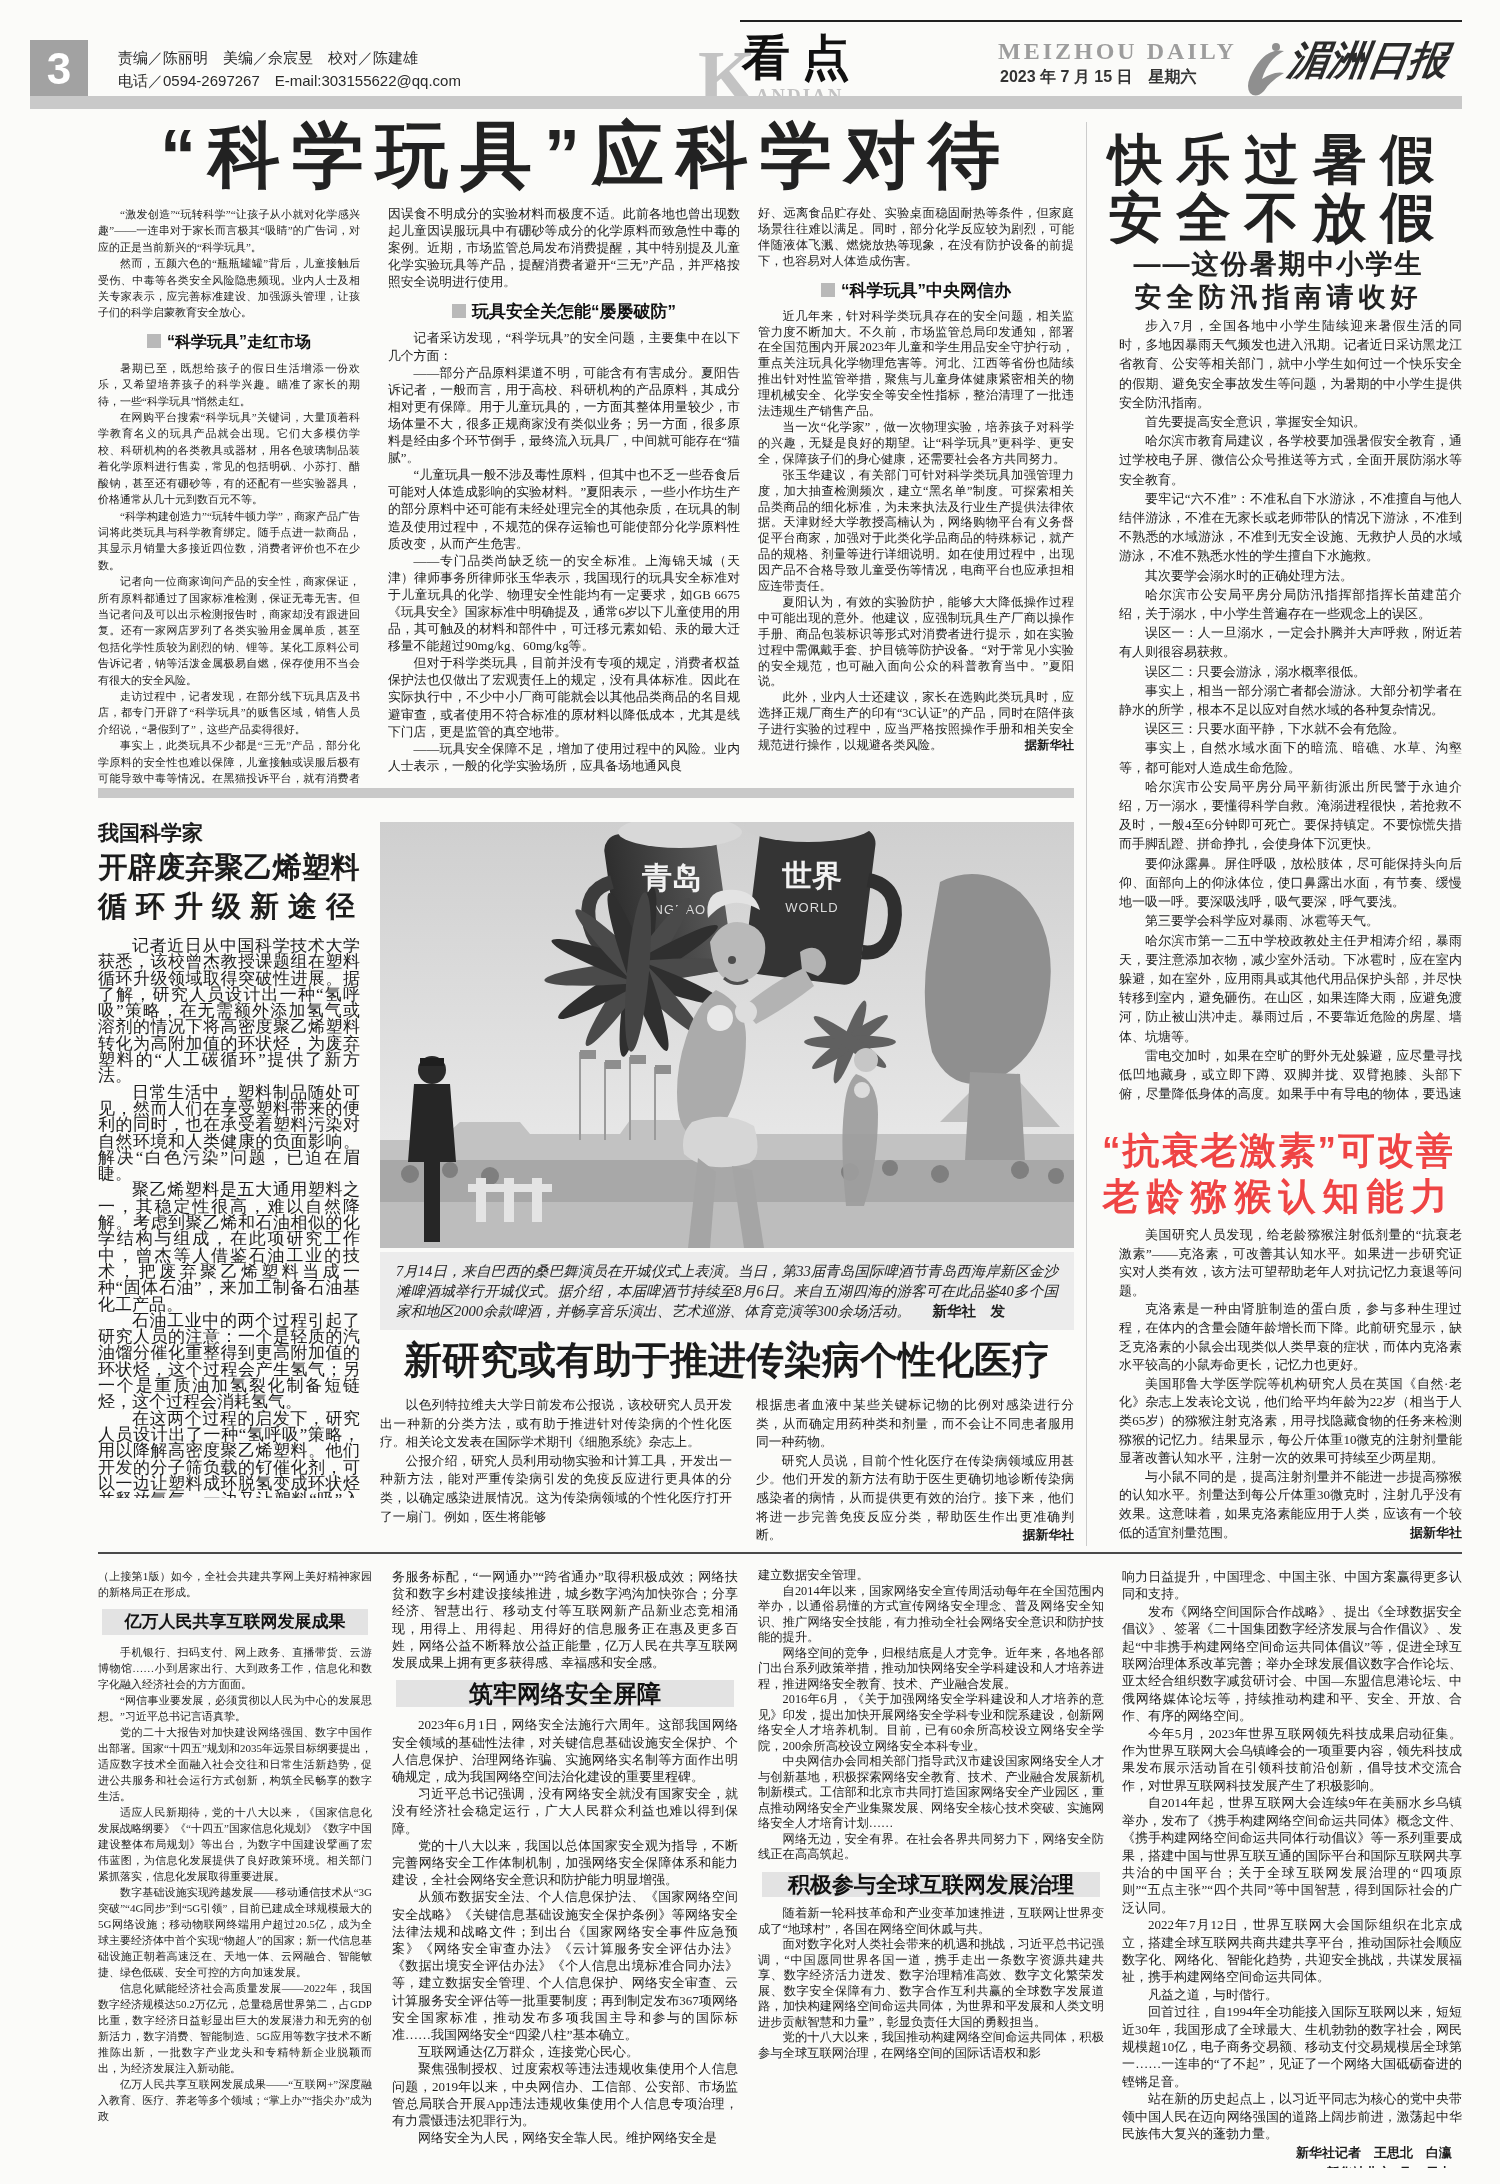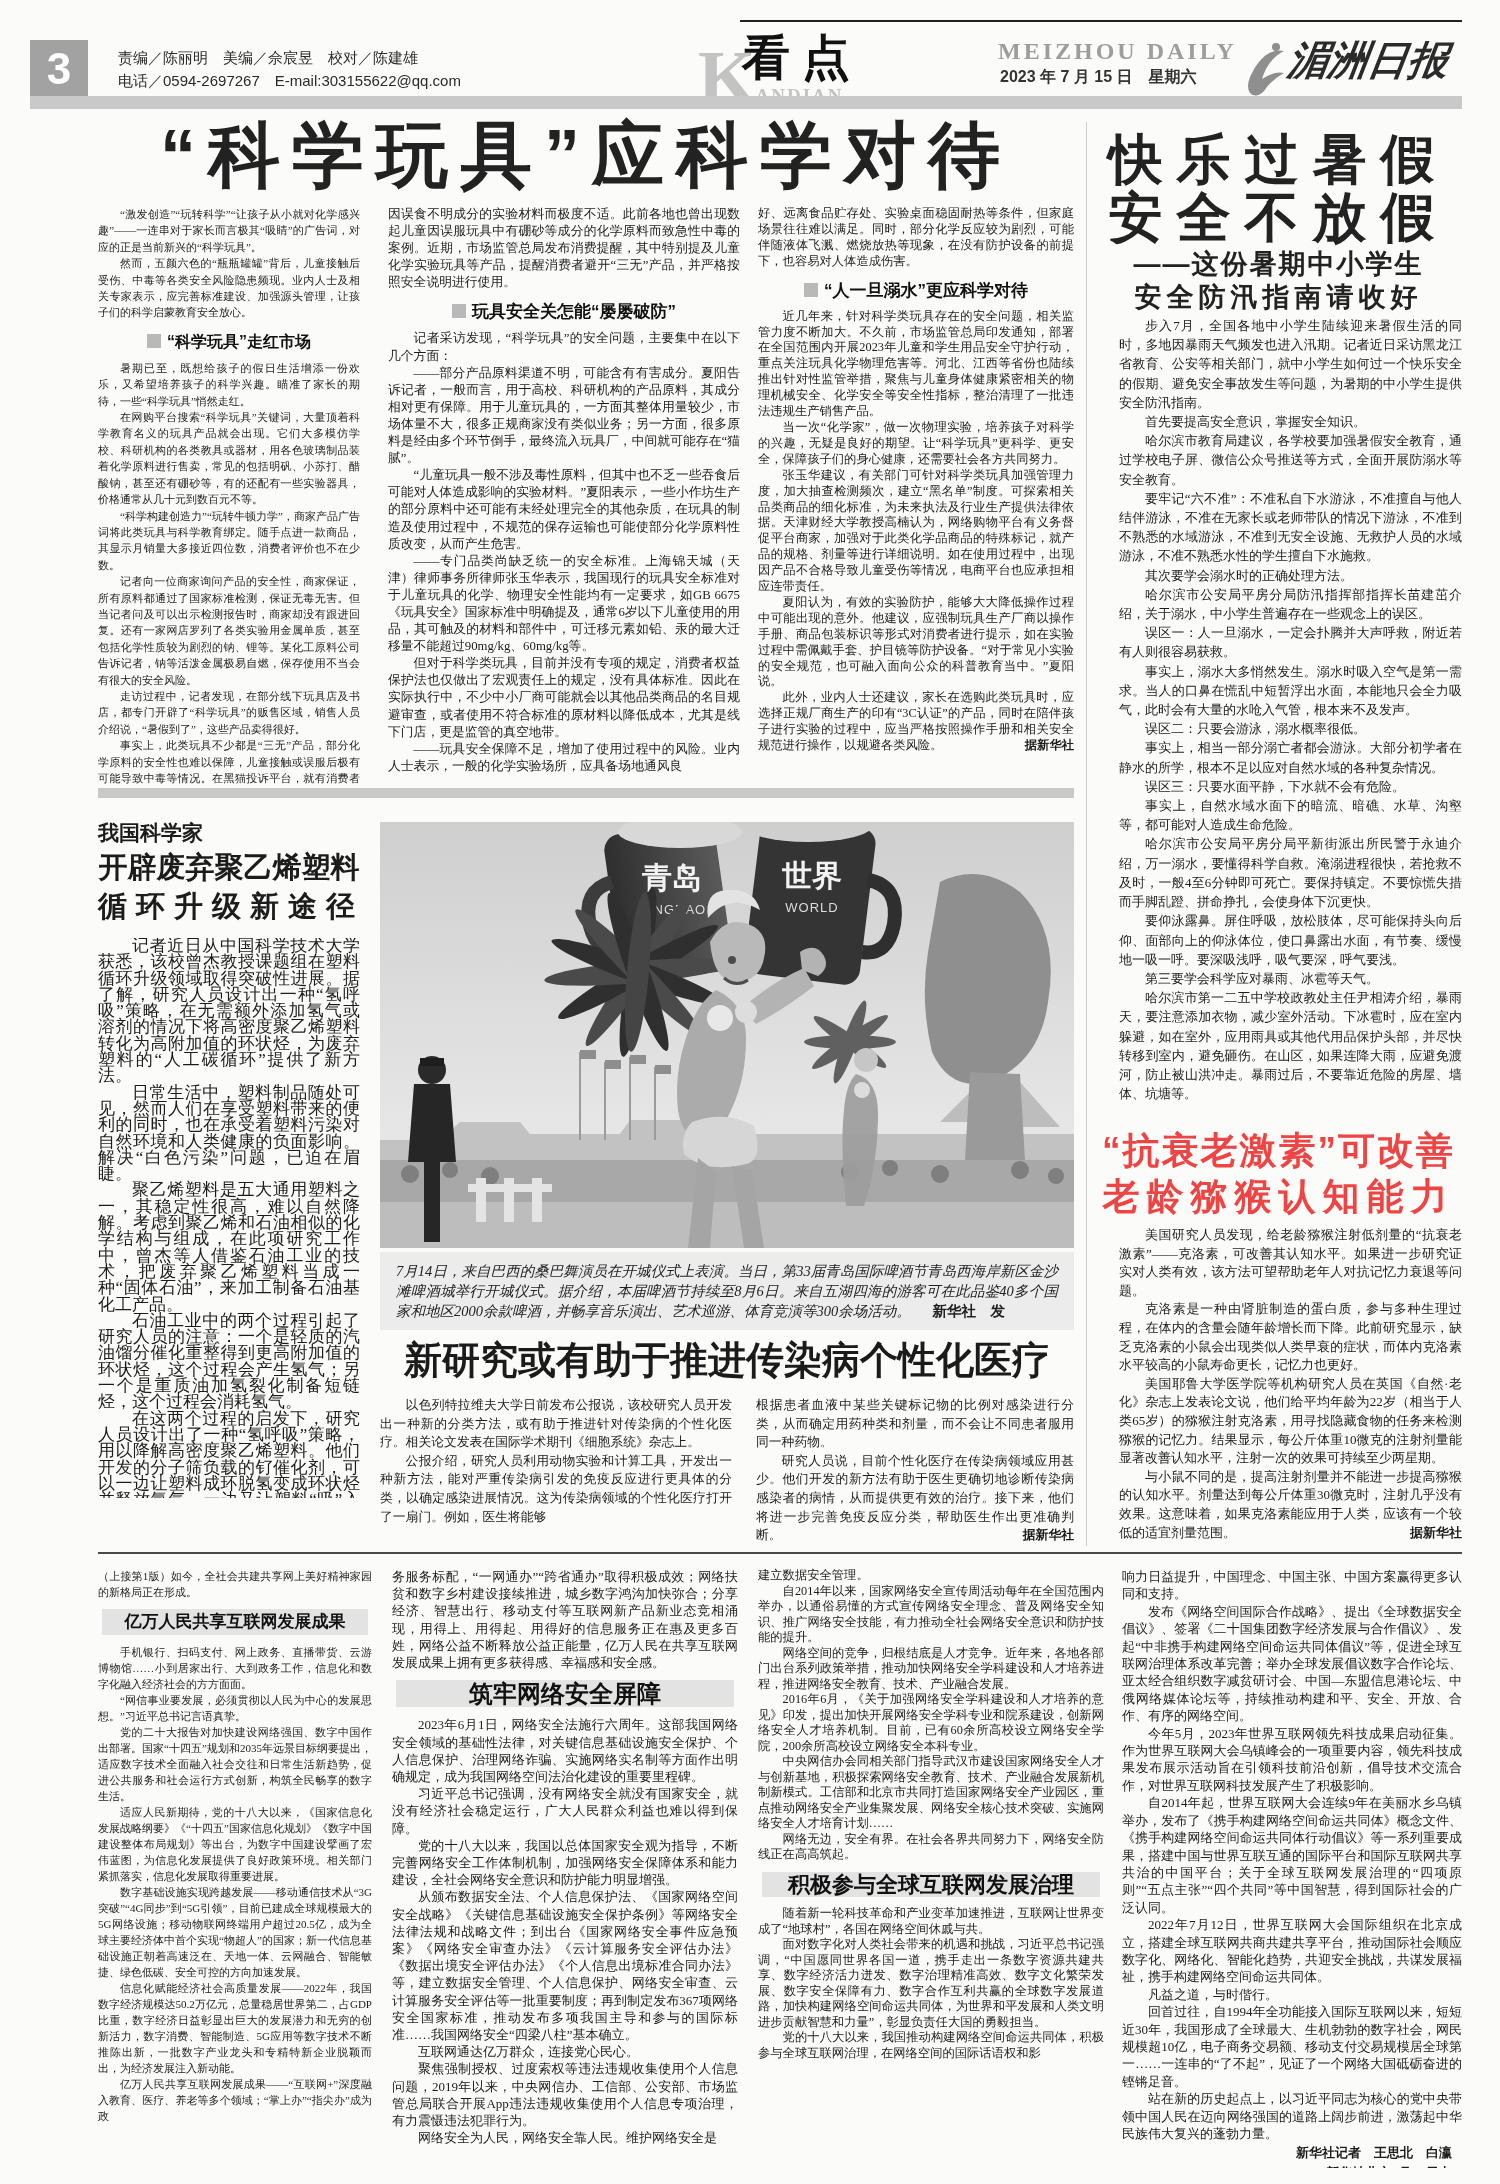--- a/index.html
+++ b/index.html
@@ -119,21 +119,21 @@
       <div class="colhead">玩具安全关怎能“屡屡破防”</div>
       <p class="para">记者采访发现，“科学玩具”的安全问题，主要集中在以下几个方面：</p>
       <p class="para">——部分产品原料渠道不明，可能含有有害成分。夏阳告诉记者，一般而言，用于高校、科研机构的产品原料，其成分相对更有保障。用于儿童玩具的，一方面其整体用量较少，市场体量不大，很多正规商家没有类似业务；另一方面，很多原料是经由多个环节倒手，最终流入玩具厂，中间就可能存在“猫腻”。</p>
       <p class="para">“儿童玩具一般不涉及毒性原料，但其中也不乏一些吞食后可能对人体造成影响的实验材料。”夏阳表示，一些小作坊生产的部分原料中还可能有未经处理完全的其他杂质，在玩具的制造及使用过程中，不规范的保存运输也可能使部分化学原料性质改变，从而产生危害。</p>
       <p class="para">——专门品类尚缺乏统一的安全标准。上海锦天城（天津）律师事务所律师张玉华表示，我国现行的玩具安全标准对于儿童玩具的化学、物理安全性能均有一定要求，如GB 6675《玩具安全》国家标准中明确提及，通常6岁以下儿童使用的用品，其可触及的材料和部件中，可迁移元素如铅、汞的最大迁移量不能超过90mg/kg、60mg/kg等。</p>
       <p class="para">但对于科学类玩具，目前并没有专项的规定，消费者权益保护法也仅做出了宏观责任上的规定，没有具体标准。因此在实际执行中，不少中小厂商可能就会以其他品类商品的名目规避审查，或者使用不符合标准的原材料以降低成本，尤其是线下门店，更是监管的真空地带。</p>
       <p class="para">——玩具安全保障不足，增加了使用过程中的风险。业内人士表示，一般的化学实验场所，应具备场地通风良</p>
     </div>
   <div class="abs clip" id="m-col3">
       <p class="para noind">好、远离食品贮存处、实验桌面稳固耐热等条件，但家庭场景往往难以满足。同时，部分化学反应较为剧烈，可能伴随液体飞溅、燃烧放热等现象，在没有防护设备的前提下，也容易对人体造成伤害。</p>
-      <div class="colhead">“人一旦溺水”更应科学对待</div>
+      <div class="colhead">“科学玩具”中央网信办</div>
       <p class="para">近几年来，针对科学类玩具存在的安全问题，相关监管力度不断加大。不久前，市场监管总局印发通知，部署在全国范围内开展2023年儿童和学生用品安全守护行动，重点关注玩具化学物理危害等。河北、江西等省份也陆续推出针对性监管举措，聚焦与儿童身体健康紧密相关的物理机械安全、化学安全等安全性指标，整治清理了一批违法违规生产销售产品。</p>
       <p class="para">当一次“化学家”，做一次物理实验，培养孩子对科学的兴趣，无疑是良好的期望。让“科学玩具”更科学、更安全，保障孩子们的身心健康，还需要社会各方共同努力。</p>
       <p class="para">张玉华建议，有关部门可针对科学类玩具加强管理力度，加大抽查检测频次，建立“黑名单”制度。可探索相关品类商品的细化标准，为未来执法及行业生产提供法律依据。天津财经大学教授高楠认为，网络购物平台有义务督促平台商家，加强对于此类化学品商品的特殊标记，就产品的规格、剂量等进行详细说明。如在使用过程中，出现因产品不合格导致儿童受伤等情况，电商平台也应承担相应连带责任。</p>
       <p class="para">夏阳认为，有效的实验防护，能够大大降低操作过程中可能出现的意外。他建议，应强制玩具生产厂商以操作手册、商品包装标识等形式对消费者进行提示，如在实验过程中需佩戴手套、护目镜等防护设备。“对于常见小实验的安全规范，也可融入面向公众的科普教育当中。”夏阳说。</p>
       <p class="para">此外，业内人士还建议，家长在选购此类玩具时，应选择正规厂商生产的印有“3C认证”的产品，同时在陪伴孩子进行实验的过程中，应当严格按照操作手册和相关安全规范进行操作，以规避各类风险。<span class="byline">据新华社</span></p>
     </div>
   <div class="abs" id="divider-mid"></div>
   <div class="abs" id="v-rule"></div>
 
   <div class="abs fl-title" id="fl-t1">快乐过暑假</div>
@@ -141,21 +141,20 @@
   <div class="abs fl-title" id="fl-s1">——这份暑期中小学生</div>
   <div class="abs fl-title" id="fl-s2">安全防汛指南请收好</div>
   <div class="abs clip" id="fl-body">
       <p class="para">步入7月，全国各地中小学生陆续迎来暑假生活的同时，多地因暴雨天气频发也进入汛期。记者近日采访黑龙江省教育、公安等相关部门，就中小学生如何过一个快乐安全的假期、避免安全事故发生等问题，为暑期的中小学生提供安全防汛指南。</p>
       <p class="para">首先要提高安全意识，掌握安全知识。</p>
       <p class="para">哈尔滨市教育局建议，各学校要加强暑假安全教育，通过学校电子屏、微信公众号推送等方式，全面开展防溺水等安全教育。</p>
       <p class="para">要牢记“六不准”：不准私自下水游泳，不准擅自与他人结伴游泳，不准在无家长或老师带队的情况下游泳，不准到不熟悉的水域游泳，不准到无安全设施、无救护人员的水域游泳，不准不熟悉水性的学生擅自下水施救。</p>
       <p class="para">其次要学会溺水时的正确处理方法。</p>
       <p class="para">哈尔滨市公安局平房分局防汛指挥部指挥长苗建茁介绍，关于溺水，中小学生普遍存在一些观念上的误区。</p>
       <p class="para">误区一：人一旦溺水，一定会扑腾并大声呼救，附近若有人则很容易获救。</p>
-      <p class="para">事实上，溺水大多悄然发生。溺水时吸入空气是第一需求。当人的口鼻在慌乱中短暂浮出水面，本能地只会全力吸气，此时会有大量的水呛入气管，根本来不及发声。</p>
       <p class="para">误区二：只要会游泳，溺水概率很低。</p>
       <p class="para">事实上，相当一部分溺亡者都会游泳。大部分初学者在静水的所学，根本不足以应对自然水域的各种复杂情况。</p>
       <p class="para">误区三：只要水面平静，下水就不会有危险。</p>
       <p class="para">事实上，自然水域水面下的暗流、暗礁、水草、沟壑等，都可能对人造成生命危险。</p>
       <p class="para">哈尔滨市公安局平房分局平新街派出所民警于永迪介绍，万一溺水，要懂得科学自救。淹溺进程很快，若抢救不及时，一般4至6分钟即可死亡。要保持镇定。不要惊慌失措而手脚乱蹬、拼命挣扎，会使身体下沉更快。</p>
       <p class="para">要仰泳露鼻。屏住呼吸，放松肢体，尽可能保持头向后仰、面部向上的仰泳体位，使口鼻露出水面，有节奏、缓慢地一吸一呼。要深吸浅呼，吸气要深，呼气要浅。</p>
       <p class="para">第三要学会科学应对暴雨、冰雹等天气。</p>
       <p class="para">哈尔滨市第一二五中学校政教处主任尹相涛介绍，暴雨天，要注意添加衣物，减少室外活动。下冰雹时，应在室内躲避，如在室外，应用雨具或其他代用品保护头部，并尽快转移到室内，避免砸伤。在山区，如果连降大雨，应避免渡河，防止被山洪冲走。暴雨过后，不要靠近危险的房屋、墙体、坑塘等。</p>
       <p class="para">雷电交加时，如果在空旷的野外无处躲避，应尽量寻找低凹地藏身，或立即下蹲、双脚并拢、双臂抱膝、头部下俯，尽量降低身体的高度。如果手中有导电的物体，要迅速抛到远处，千万不要拿着这些物品在旷野中奔跑，否则会成为雷击的目标。</p>
     </div>

